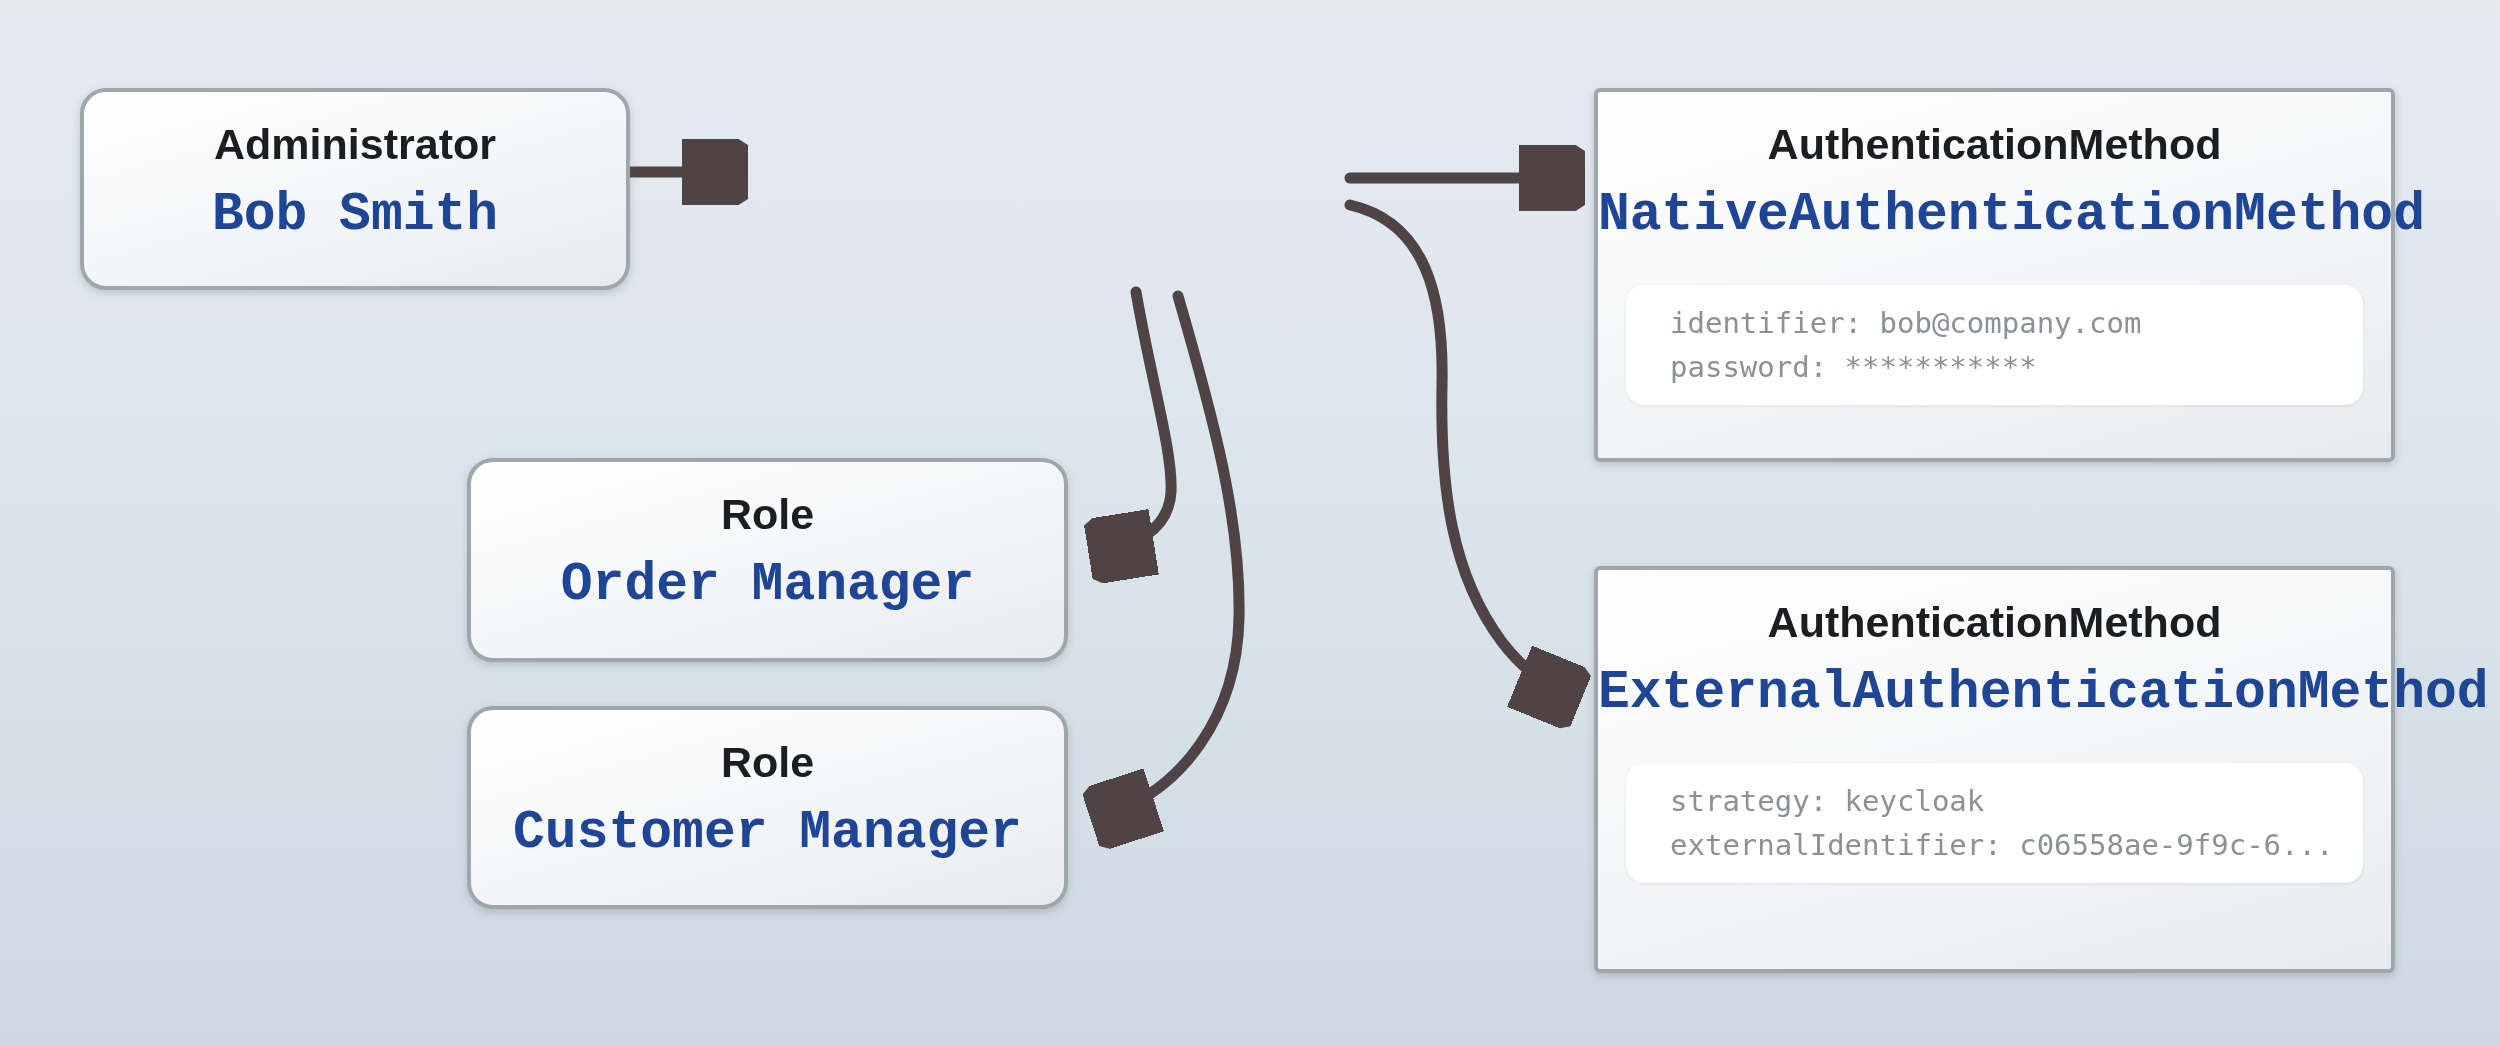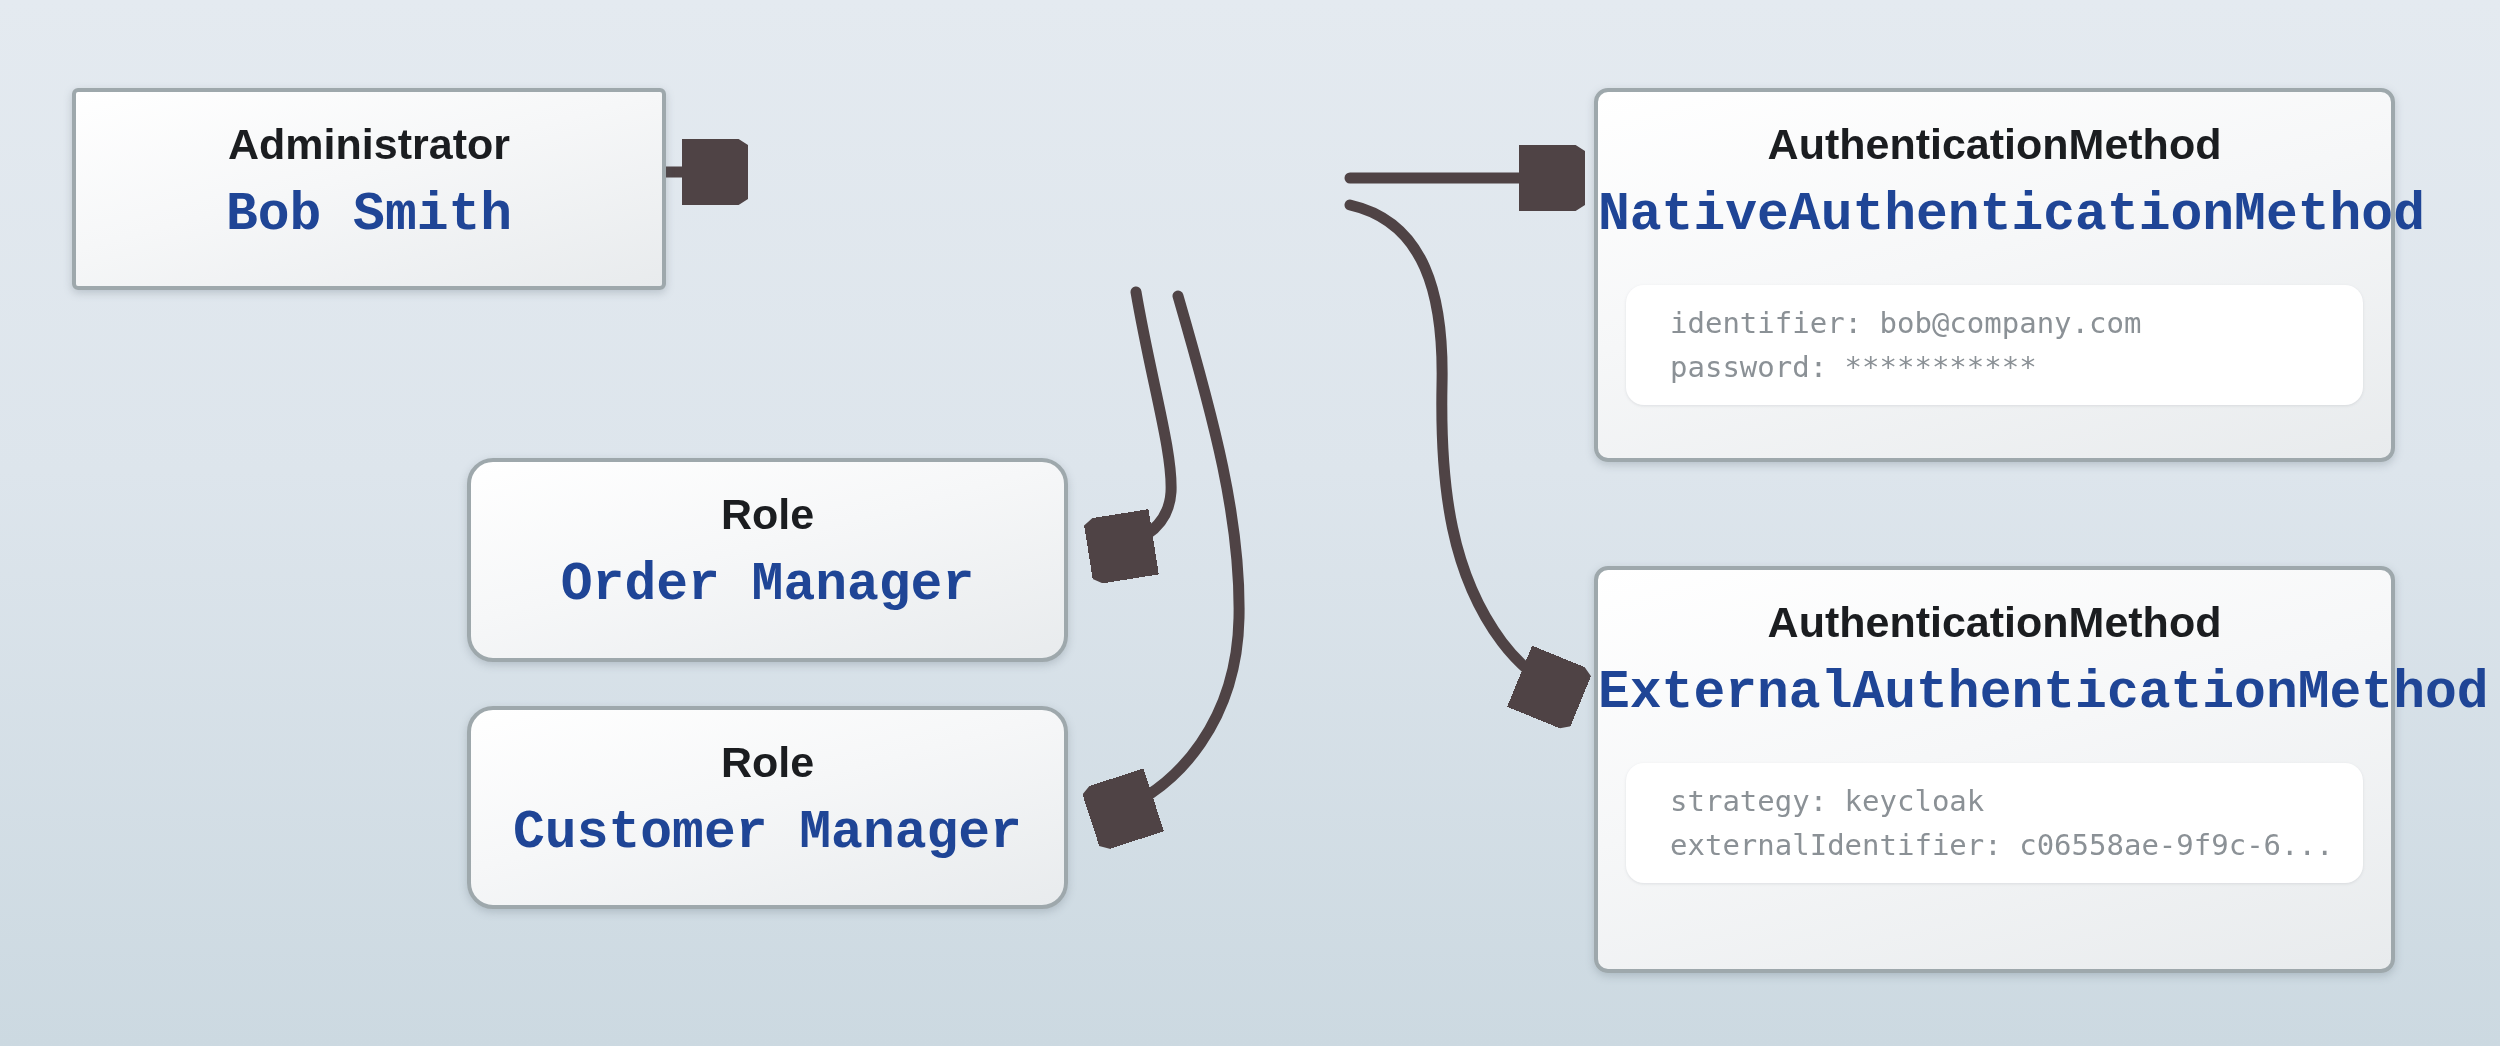--- a/index.html
+++ b/index.html
@@ -14,21 +14,21 @@
   .edges path{fill:none;stroke:#4f4345;stroke-width:11;stroke-linecap:round;}
   .node{
     position:absolute;
     box-sizing:border-box;
     border:4px solid #9ea8ac;
     border-radius:26px;
     background:linear-gradient(165deg,#ffffff 0%,#f6f7f8 45%,#e8ebed 100%);
     box-shadow:0 3px 8px rgba(90,105,115,0.28);
     text-align:center;
   }
-  .node.auth{border-radius:14px;}
+  .node.auth{border-radius:6px;}
   .node-title{
     margin-top:26px;
     font-size:43px;line-height:52px;font-weight:700;color:#1b1d20;
   }
   .node-value{
     margin-top:18px;
     font-size:53px;line-height:54px;font-weight:700;color:#1f4596;font-family:Liberation Mono, monospace;
   }
   .props{
     margin:43px 28px 0 28px;
@@ -56,21 +56,21 @@
         <path d="M2.5 1.5 L9.5 6 L2.5 10.5" fill="none" stroke="#4f4345" stroke-width="2.2" stroke-linecap="round" stroke-linejoin="round"></path>
       </marker>
     </defs>
     <path d="M 630 172 L 734 172" marker-end="url(#ah)"></path>
     <path d="M 1350 178 L 1571 178" marker-end="url(#ah)"></path>
     <path d="M 1350 205 C 1425 222 1444 295 1442 385 C 1440 490 1452 575 1502 642 C 1520 666 1546 687 1568 696" marker-end="url(#ah)"></path>
     <path d="M 1136 292 C 1151 380 1173 452 1171 492 C 1169 524 1146 543 1102 550" marker-end="url(#ah)"></path>
     <path d="M 1178 296 C 1214 420 1241 520 1239 618 C 1237 714 1184 790 1104 816" marker-end="url(#ah)"></path>
   </svg>
 
-  <div class="node" style="left:72px;top:88px;width:594px;height:202px;border-radius:6px;">
+  <div class="node" style="left:80px;top:88px;width:550px;height:202px;">
     <div class="node-title">Administrator</div>
     <div class="node-value">Bob Smith</div>
   </div>
 
 
   <div class="node" style="left:467px;top:458px;width:601px;height:204px;">
     <div class="node-title">Role</div>
     <div class="node-value">Order Manager</div>
   </div>
 

